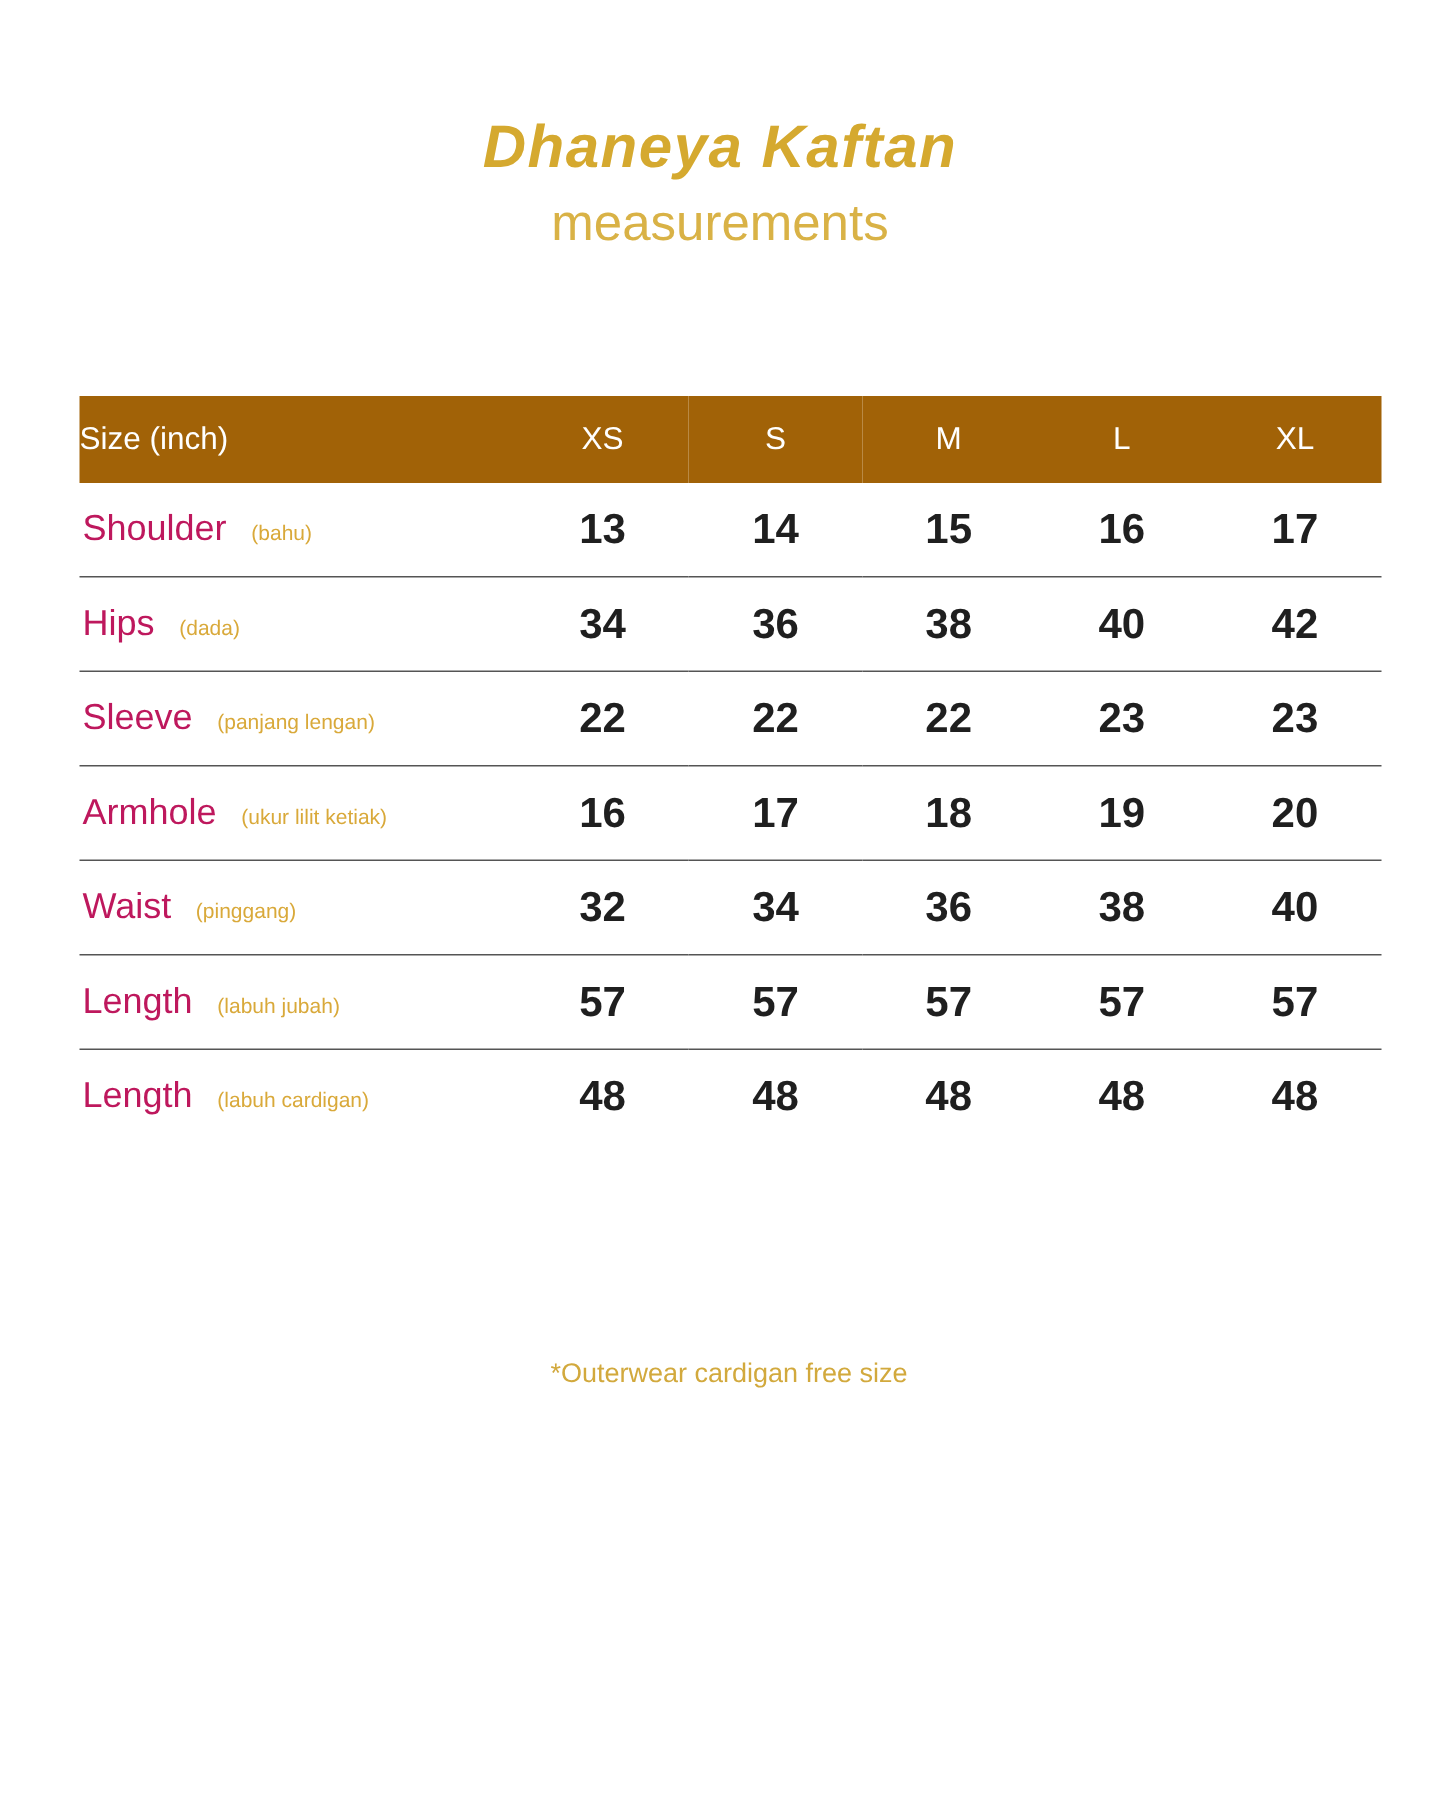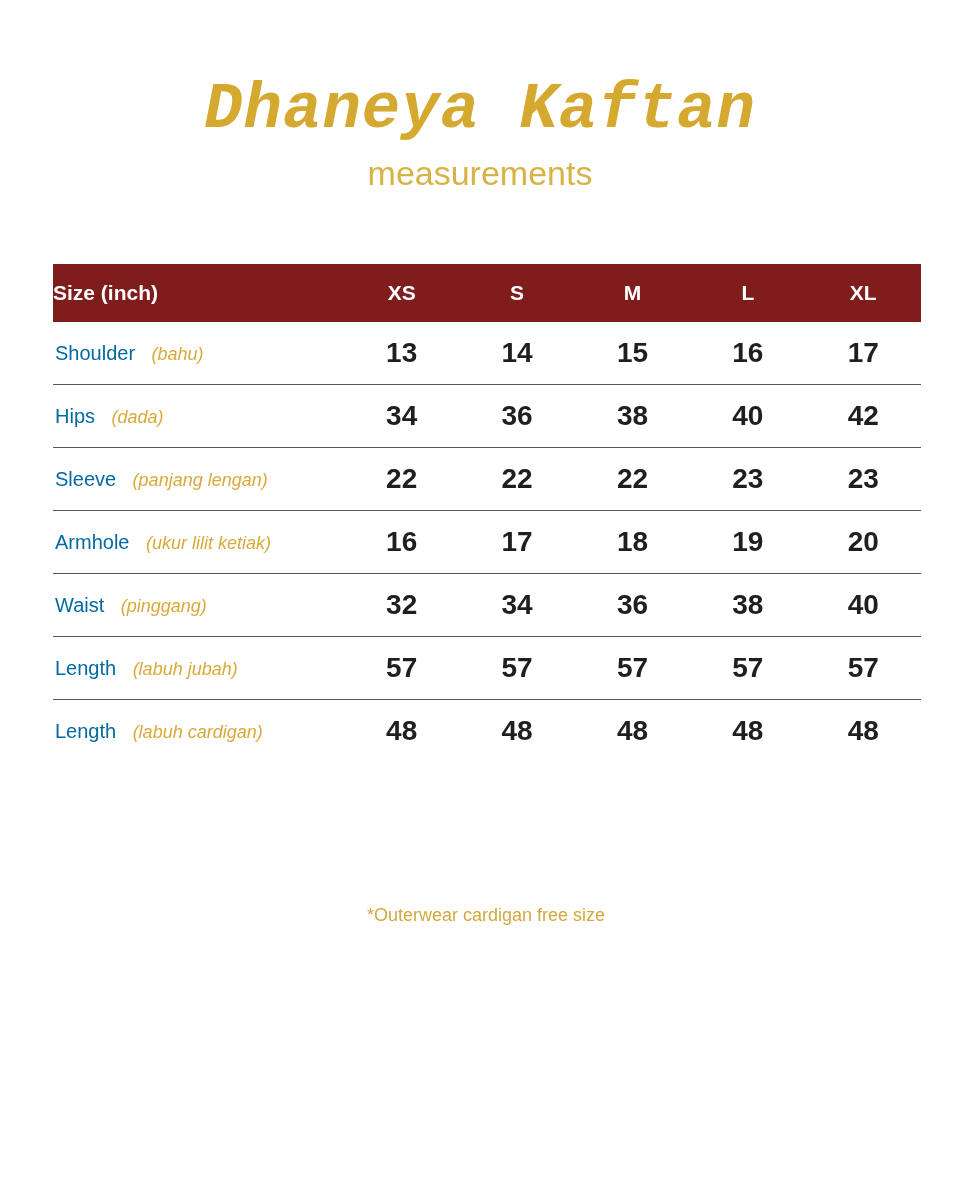--- a/index.html
+++ b/index.html
@@ -17,24 +17,24 @@
     position: relative;
     width: 960px;
     height: 1200px;
     box-sizing: border-box;
   }
   .title-block {
     text-align: center;
     padding-top: 78px;
   }
   .brand-title {
-    font-family: Liberation Mono, monospace;
+    font-family: Liberation Sans, sans-serif;
     font-style: italic;
     font-weight: 700;
-    font-size: 64px;
+    font-size: 40px;
     color: #d5a92f;
     letter-spacing: 1px;
     line-height: 1.0;
     margin: 0;
   }
   .brand-subtitle {
     font-family: "Liberation Sans", sans-serif;
     font-weight: 400;
     font-size: 34px;
     color: #d9b246;
@@ -47,24 +47,24 @@
     left: 53px;
     top: 264px;
     width: 868px;
   }
   table.size-table {
     border-collapse: collapse;
     width: 868px;
     table-layout: fixed;
   }
   table.size-table thead th {
-    background: #7f1d1d;
+    background: #a16207;
     color: #ffffff;
     font-size: 21px;
-    font-weight: 700;
+    font-weight: 400;
     height: 58px;
     vertical-align: middle;
     padding: 0;
   }
   thead th.col-label {
     text-align: left;
     padding-left: 40px;
     width: 290px;
   }
   thead th.col-size {
@@ -78,28 +78,27 @@
     padding: 0;
   }
   tbody tr:last-child td {
     border-bottom: none;
   }
   td.name-cell {
     padding-left: 2px;
     white-space: nowrap;
   }
   .name-en {
-    font-size: 20px;
-    color: #0369a1;
+    font-size: 24px;
+    color: #be185d;
     font-weight: 400;
   }
   .name-my {
-    font-size: 18px;
+    font-size: 14px;
     color: #d9a93a;
-    font-style: italic;
     margin-left: 12px;
   }
   td.val-cell {
     text-align: center;
     font-size: 28px;
     font-weight: 700;
     color: #1f1f1f;
   }
 
   .footnote {

